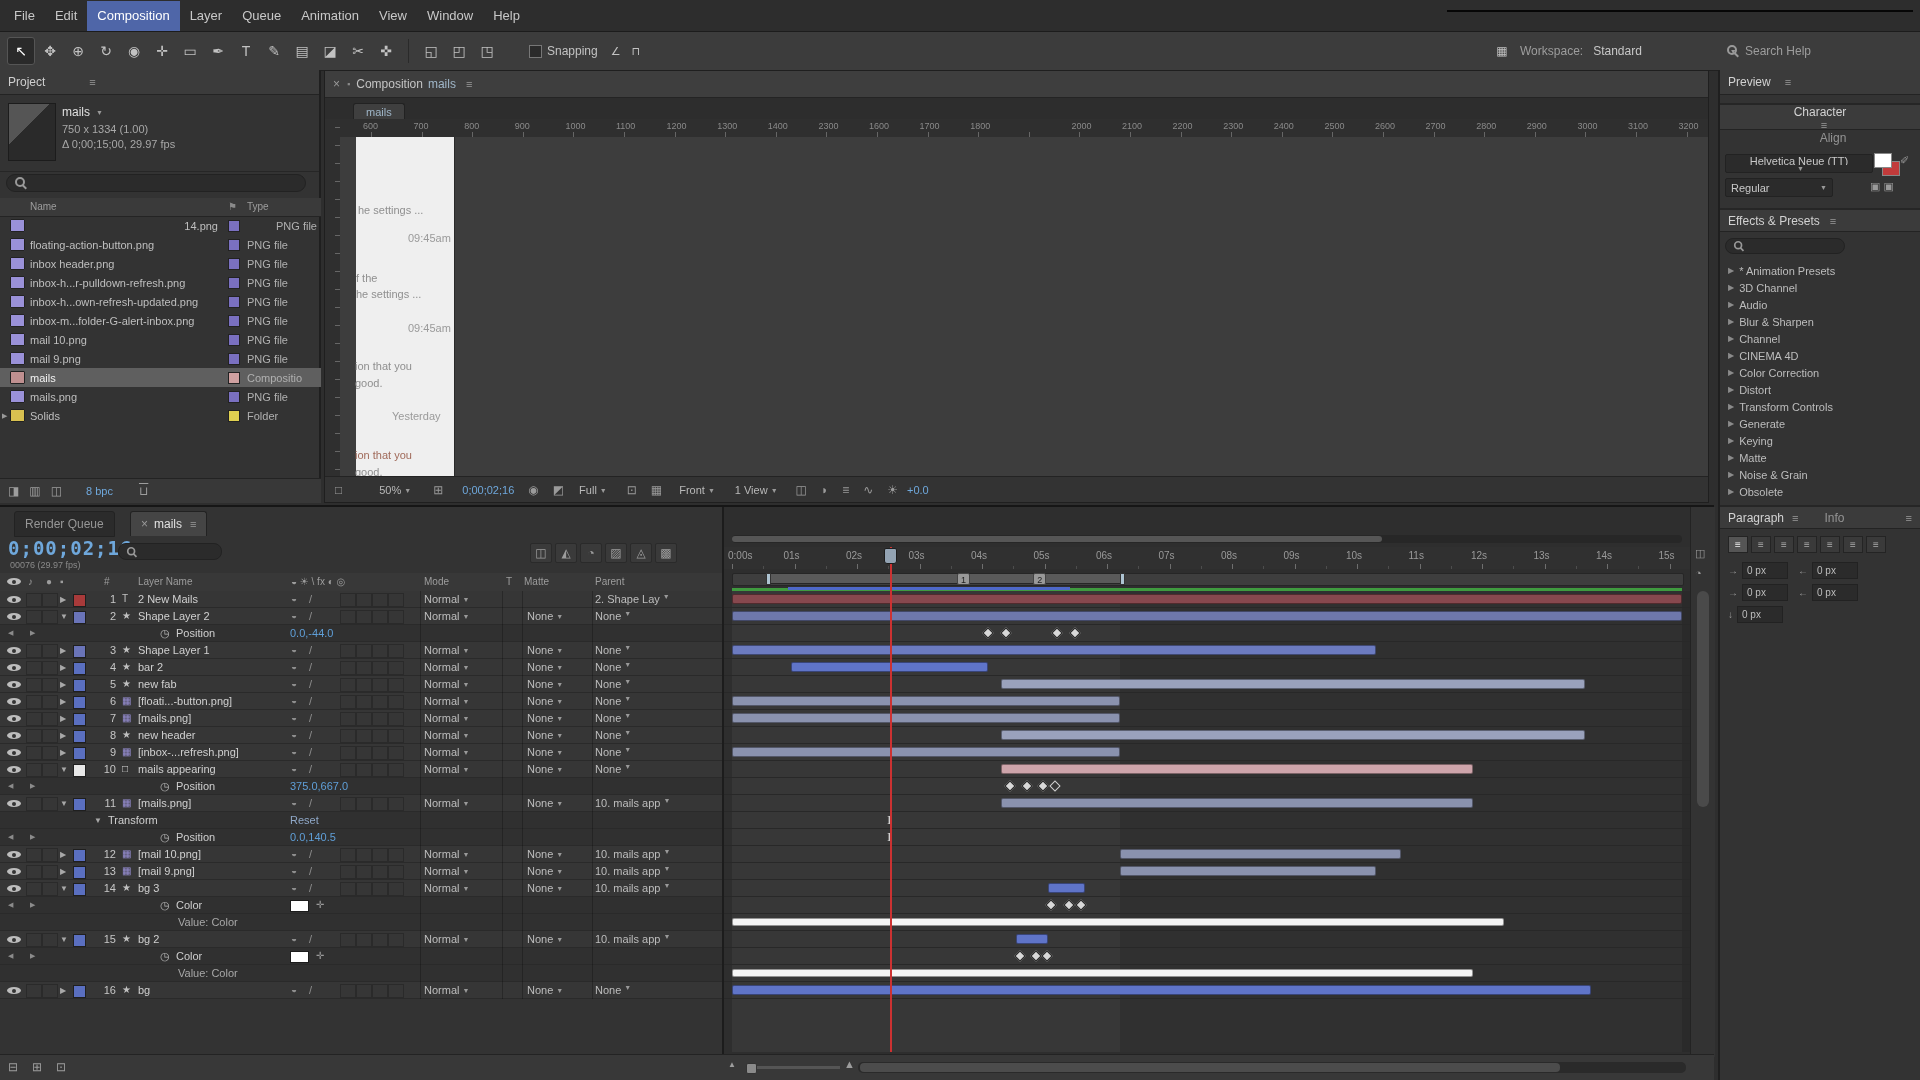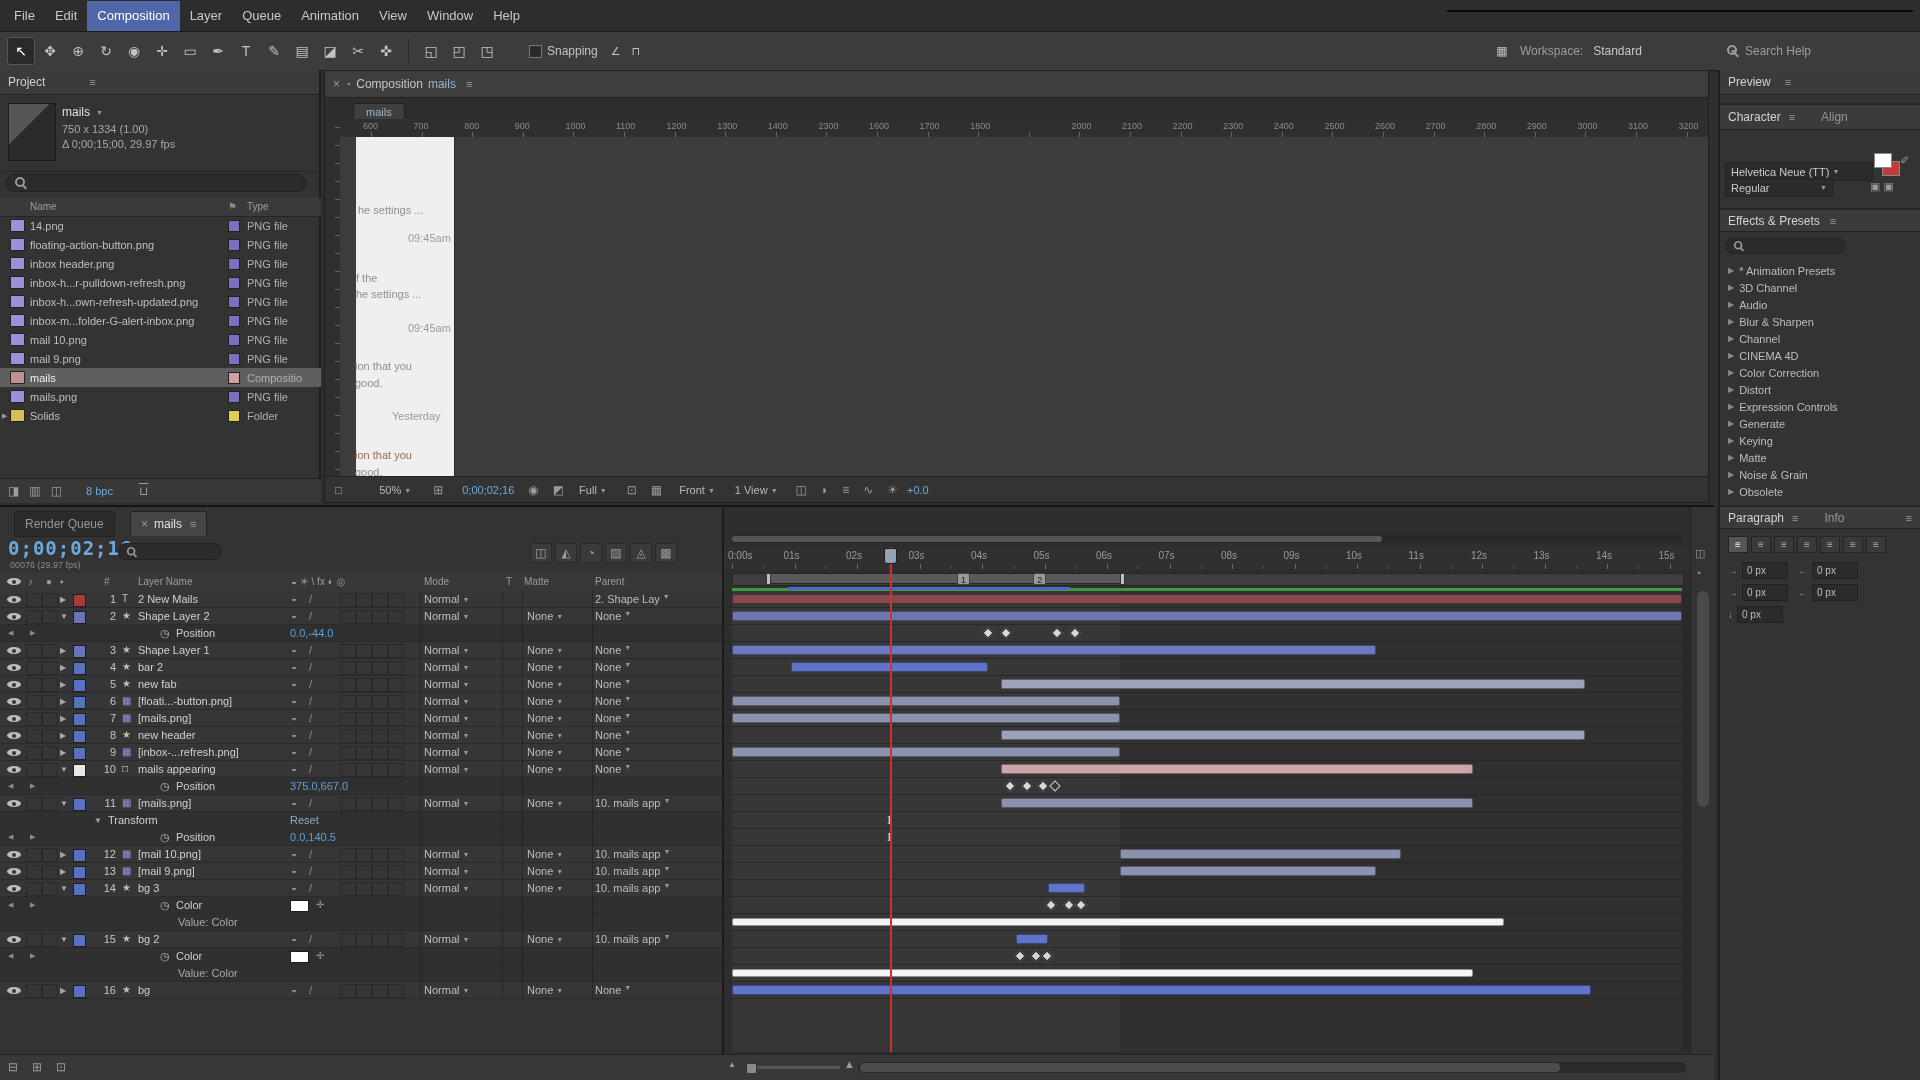--- a/index.html
+++ b/index.html
@@ -230,21 +230,21 @@
     </div>
     <div id="proj-search">
       <span class="mag"></span>
     </div>
     <div id="proj-cols">
       <span style="position:absolute;left:30px;top:3px;">Name</span>
       <span style="position:absolute;left:228px;top:3px;color:#8a8a8a;">⚑</span>
       <span style="position:absolute;left:247px;top:3px;">Type</span>
     </div>
     <div id="proj-rows">
-        <div class="prow" style="top: 146px;">
+        <div class="prow" style="top: 146px; text-align: right;">
           <span class="p-ico" style="background: rgb(154, 145, 216);"></span>
           <span class="p-name ellip">14.png</span>
           <span class="p-label" style="background: rgb(122, 112, 192);"></span>
           <span class="p-type ellip">PNG file</span>
         </div>
         <div class="prow" style="top: 165px;">
           <span class="p-ico" style="background: rgb(154, 145, 216);"></span>
           <span class="p-name ellip">floating-action-button.png</span>
           <span class="p-label" style="background: rgb(122, 112, 192);"></span>
           <span class="p-type ellip">PNG file</span>
@@ -448,26 +448,26 @@
       <span class="cf-ico">☀</span>
       <span class="blue" style="margin-left:2px;">+0.0</span>
     </div>
   </div>
 
   <div id="right">
     <div class="rp-head" style="border-top:none;">
       <span>Preview</span>
       <span class="ham" style="margin-left:14px;">≡</span>
     </div>
-    <div class="rp-head" style="margin-top:8px;">
+    <div class="rp-head" style="margin-top:8px;flex-direction:column;">
       <span>Character</span>
       <span class="ham" style="margin-left:8px;">≡</span>
       <span class="rp-tab2">Align</span>
     </div>
-    <div class="rp-dd" style="position:absolute;left:5px;top:92px;width:136px;">
+    <div class="rp-dd" style="position:absolute;left:5px;top:84px;width:136px;flex-direction:column;">
       <span class="ellip" style="max-width:118px;display:inline-block;">Helvetica Neue (TT)</span>
       <span class="dd">▼</span>
     </div>
     <div class="abs" style="left:150px;top:82px;width:44px;height:28px;">
       <span class="abs" style="left:12px;top:9px;width:16px;height:13px;background:#c23b3b;border:1px solid #888;"></span>
       <span class="abs" style="left:4px;top:1px;width:16px;height:13px;background:#fff;border:1px solid #888;"></span>
       <span class="abs" style="left:30px;top:2px;color:#9a9a9a;font-size:11px;">✐</span>
     </div>
     <div class="rp-dd" style="position:absolute;left:5px;top:108px;width:96px;">
       <span>Regular</span>
@@ -509,21 +509,21 @@
         <div class="fx-item" style="top: 294px;">
           <span class="fx-tri">▶</span>
           <span class="ellip" style="max-width: 170px;">Color Correction</span>
         </div>
         <div class="fx-item" style="top: 311px;">
           <span class="fx-tri">▶</span>
           <span class="ellip" style="max-width: 170px;">Distort</span>
         </div>
         <div class="fx-item" style="top: 328px;">
           <span class="fx-tri">▶</span>
-          <span class="ellip" style="max-width: 170px;">Expression Controls</span>
+          <span class="ellip" style="max-width: 170px;">Transform Controls</span>
         </div>
         <div class="fx-item" style="top: 345px;">
           <span class="fx-tri">▶</span>
           <span class="ellip" style="max-width: 170px;">Generate</span>
         </div>
         <div class="fx-item" style="top: 362px;">
           <span class="fx-tri">▶</span>
           <span class="ellip" style="max-width: 170px;">Keying</span>
         </div>
         <div class="fx-item" style="top: 379px;">

